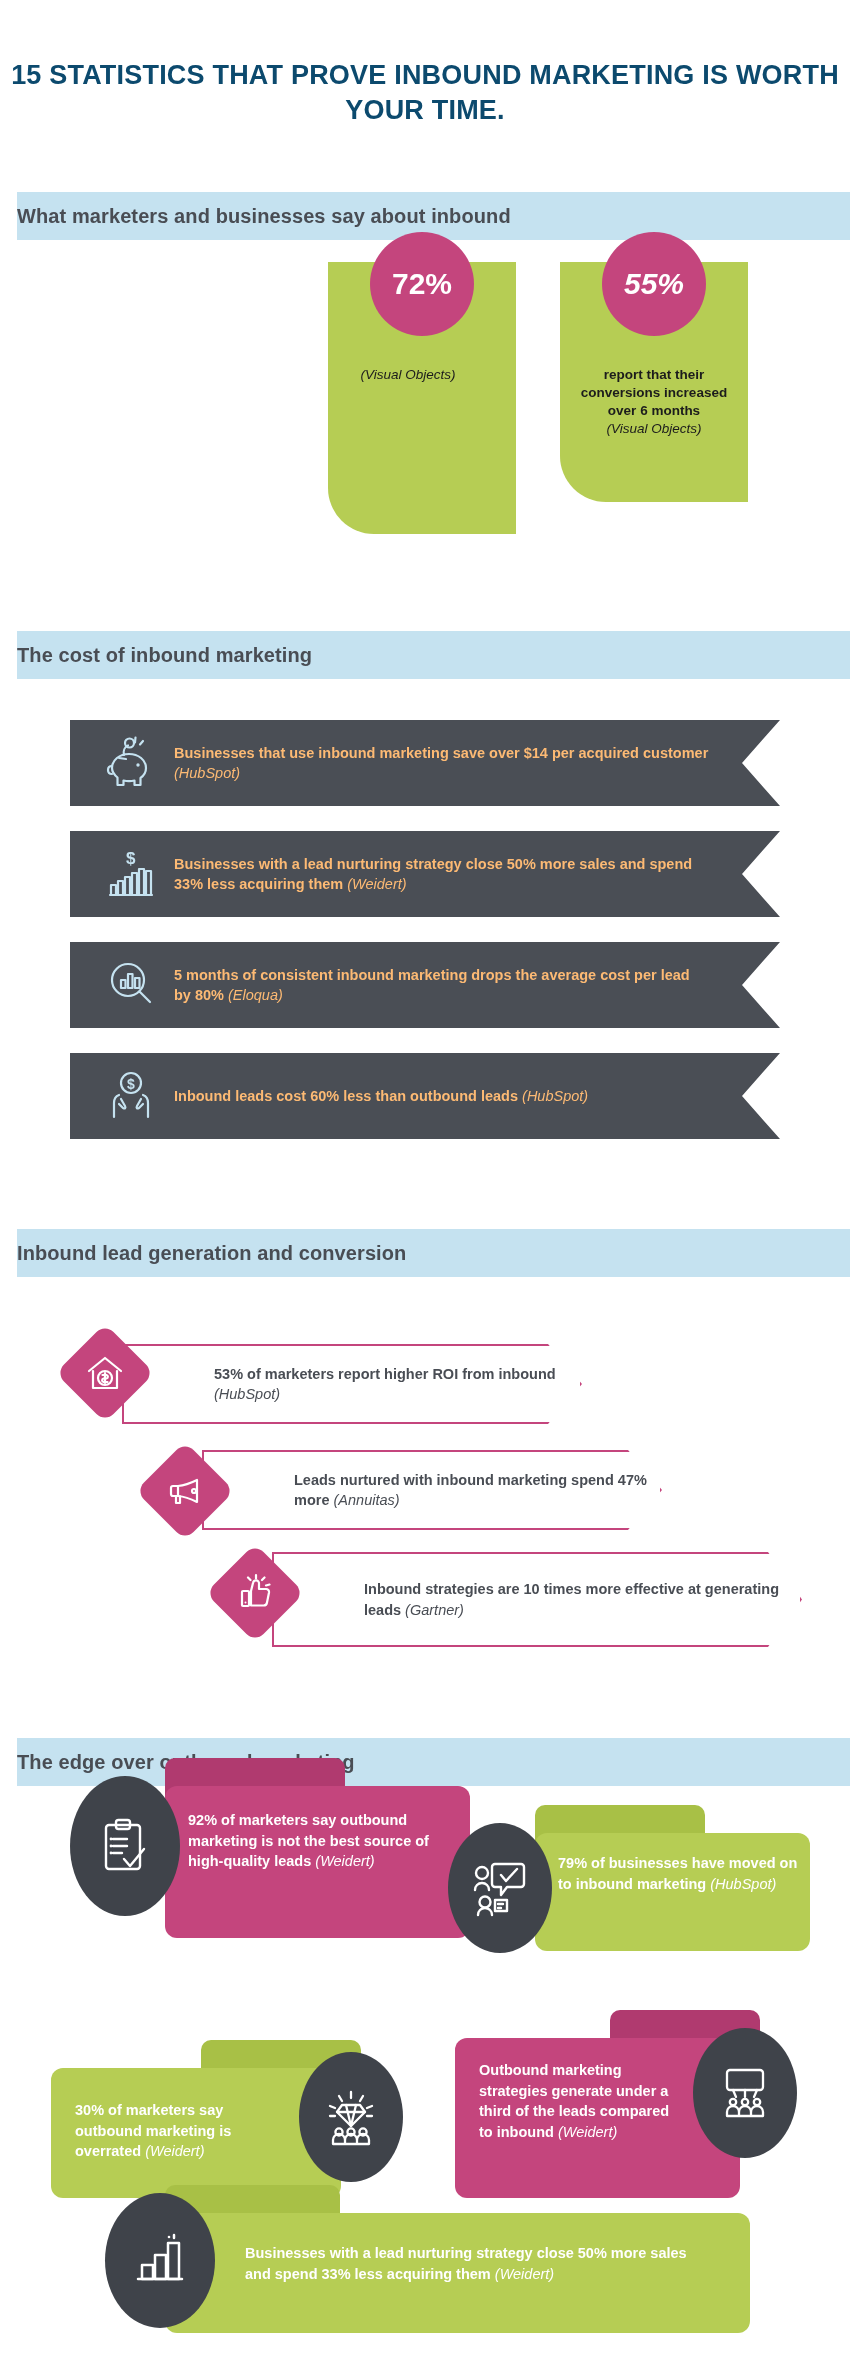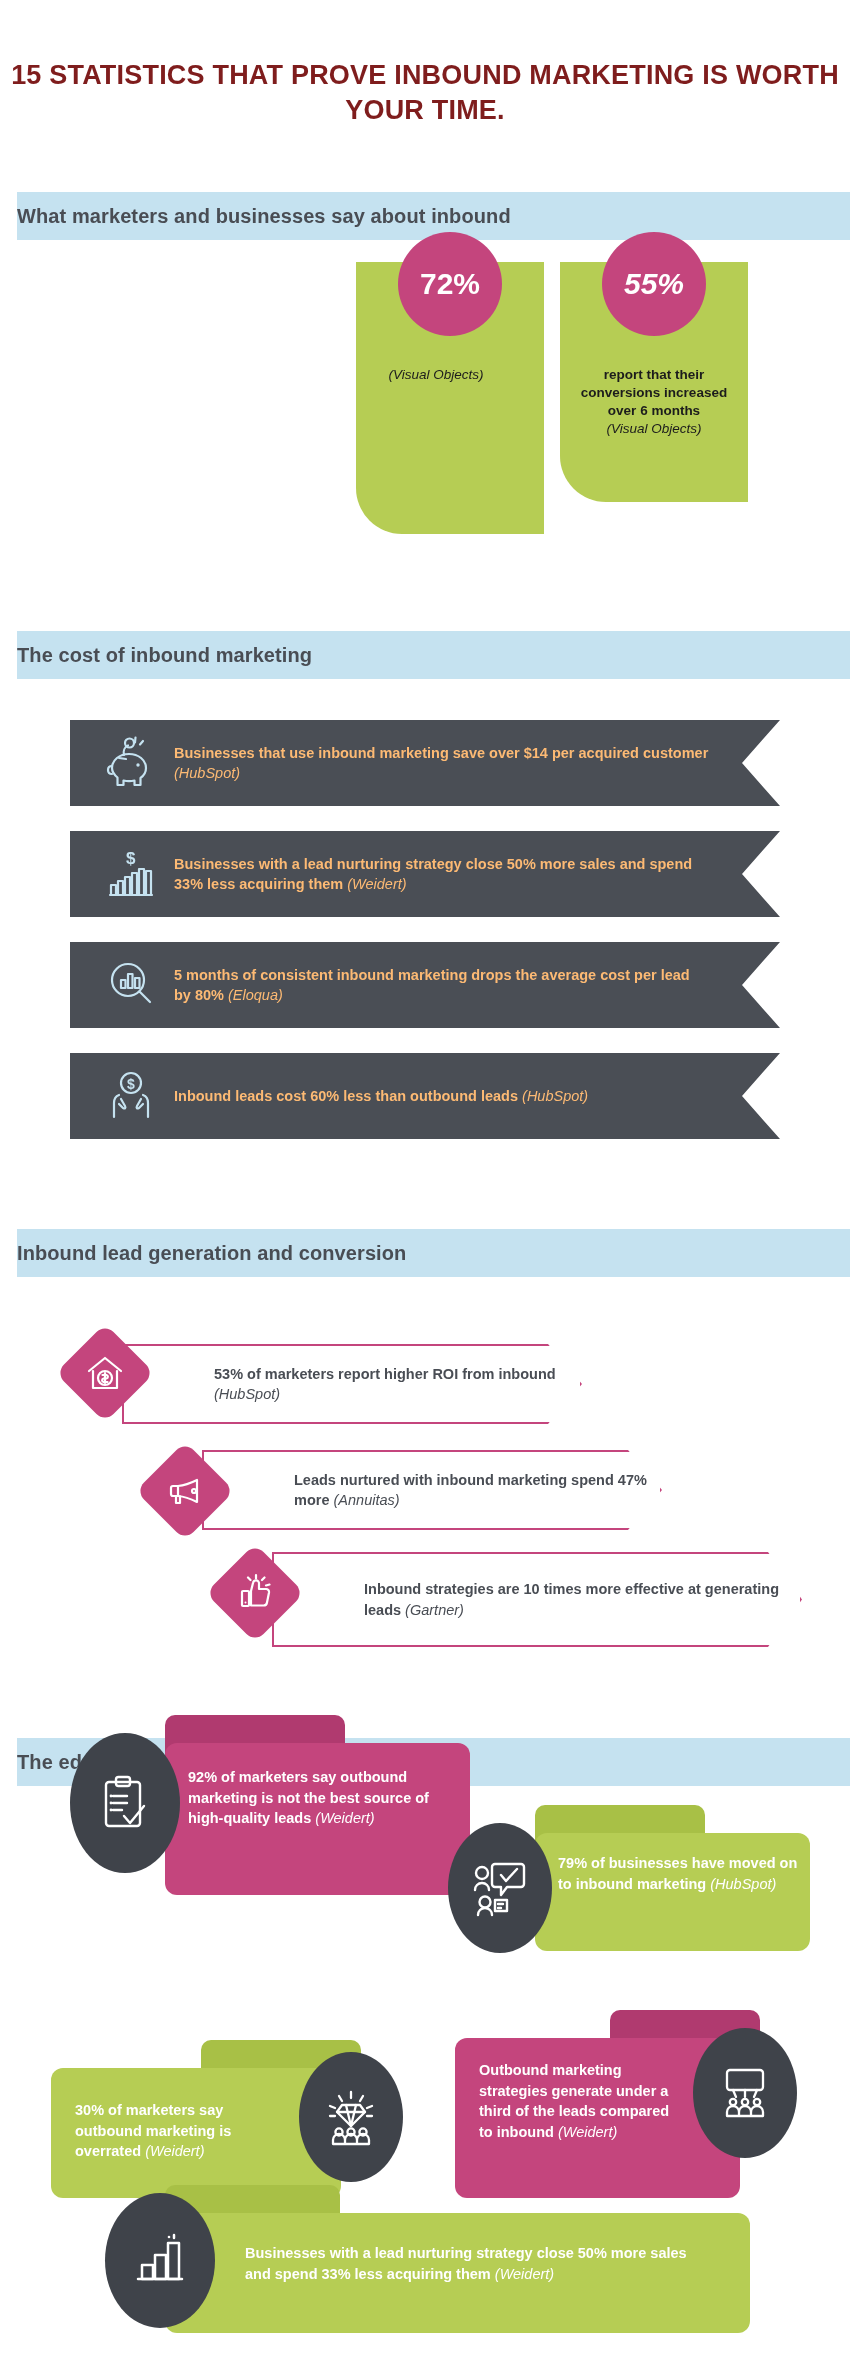--- a/index.html
+++ b/index.html
@@ -14,21 +14,21 @@
     height: 2369px;
     background: #ffffff;
     overflow: hidden;
   }
 
   
   .title {
     position: absolute;
     top: 58px; left: 0; width: 850px;
     text-align: center;
-    color: #7f1d1d;
+    color: #0c4a6e;
     font-size: 27px;
     font-weight: bold;
     line-height: 1.28;
     letter-spacing: 0.2px;
     text-transform: uppercase;
   }
 
   
   .band {
     position: absolute;
@@ -158,21 +158,21 @@
 
 <div id="page">
 
   <div class="title">15 STATISTICS THAT PROVE INBOUND MARKETING IS WORTH YOUR TIME.</div>
 
   <div class="band" style="top:178px;">
     <div class="band-label">What marketers and businesses say about inbound</div>
   </div>
 
 
-  <div class="pct-card" style="left:328px; top:262px; width:160px; height:272px;margin-left:28px;">
+  <div class="pct-card" style="left:328px; top:262px; width:160px; height:272px;">
     <div class="pct-panel" style="width:188px; height:272px;"></div>
     <div class="pct-circle" style="left:42px; top:-30px;">72%</div>
     <div class="pct-text" style="top:104px; padding:0 10px;">
       <span class="pct-src">(Visual Objects)</span>
     </div>
   </div>
 
   <div class="pct-card" style="left:560px; top:262px; width:188px; height:240px;">
     <div class="pct-panel" style="width:188px; height:240px;"></div>
     <div class="pct-circle" style="left:42px; top:-30px;font-style:italic;">55%</div>
@@ -307,21 +307,21 @@
           <path d="M21 5.5V2M27 7l2.5-2.5M15.5 7L13 4.5M31 12.5l3.5-1"></path>
         </svg>
       </span>
     </div>
   </div>
 
   <div class="band" style="top:1724px;">
     <div class="band-label">The edge over outbound marketing</div>
   </div>
 
-  <div class="folder" style="left:60px; top:1715px; width:360px; height:180px;">
+  <div class="folder" style="left:60px; top:1758px; width:360px; height:180px;">
     <div class="folder-tab" style="left:105px; width:180px; background:#b03a6f;"></div>
     <div class="folder-main" style="left:105px; top:28px; width:305px; height:152px; background:#c4457d;"></div>
     <div class="folder-oval" style="left:10px; top:18px; width:110px; height:140px;">
       <svg width="62" height="62" viewBox="0 0 62 62" fill="none" stroke="#ffffff" stroke-width="2.4" stroke-linecap="round" stroke-linejoin="round">
         <rect x="12" y="10" width="34" height="44" rx="3"></rect>
         <rect x="22" y="5" width="14" height="9" rx="2.5"></rect>
         <path d="M19 24h14M19 31h14M19 38h9"></path>
         <circle cx="17" cy="24" r="1.4" fill="#ffffff" stroke="none"></circle>
         <circle cx="17" cy="31" r="1.4" fill="#ffffff" stroke="none"></circle>
         <circle cx="17" cy="38" r="1.4" fill="#ffffff" stroke="none"></circle>

